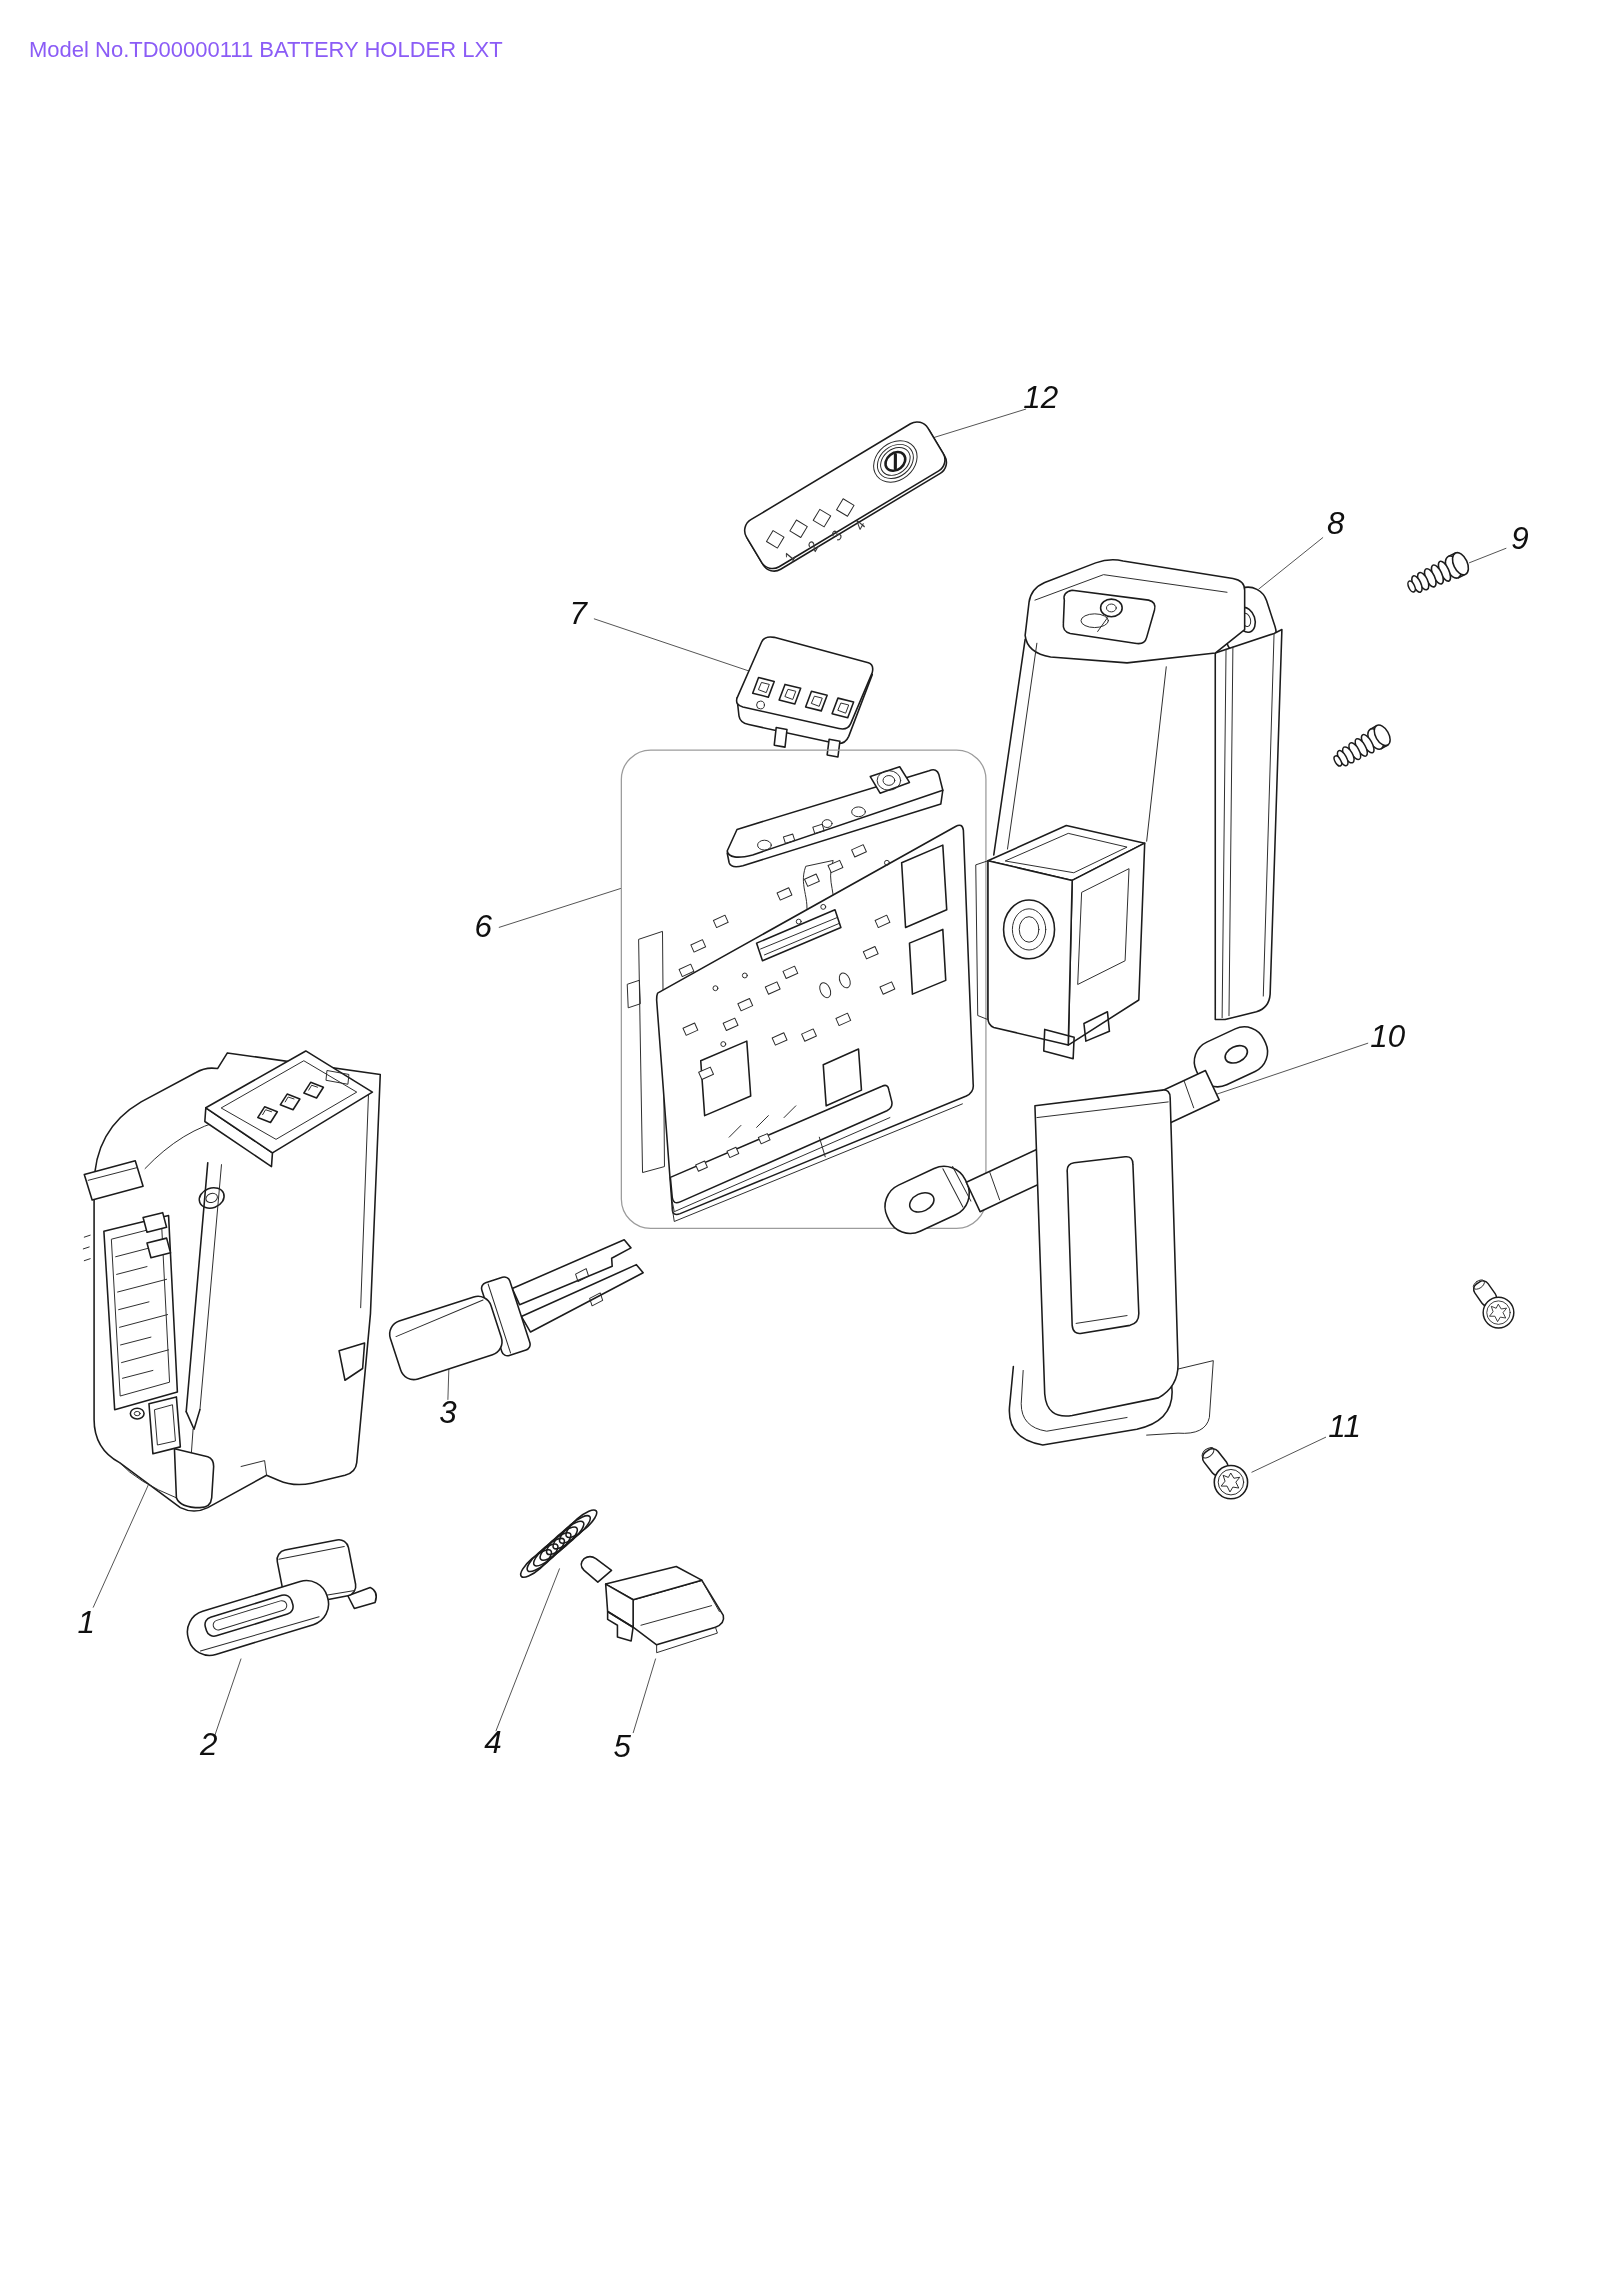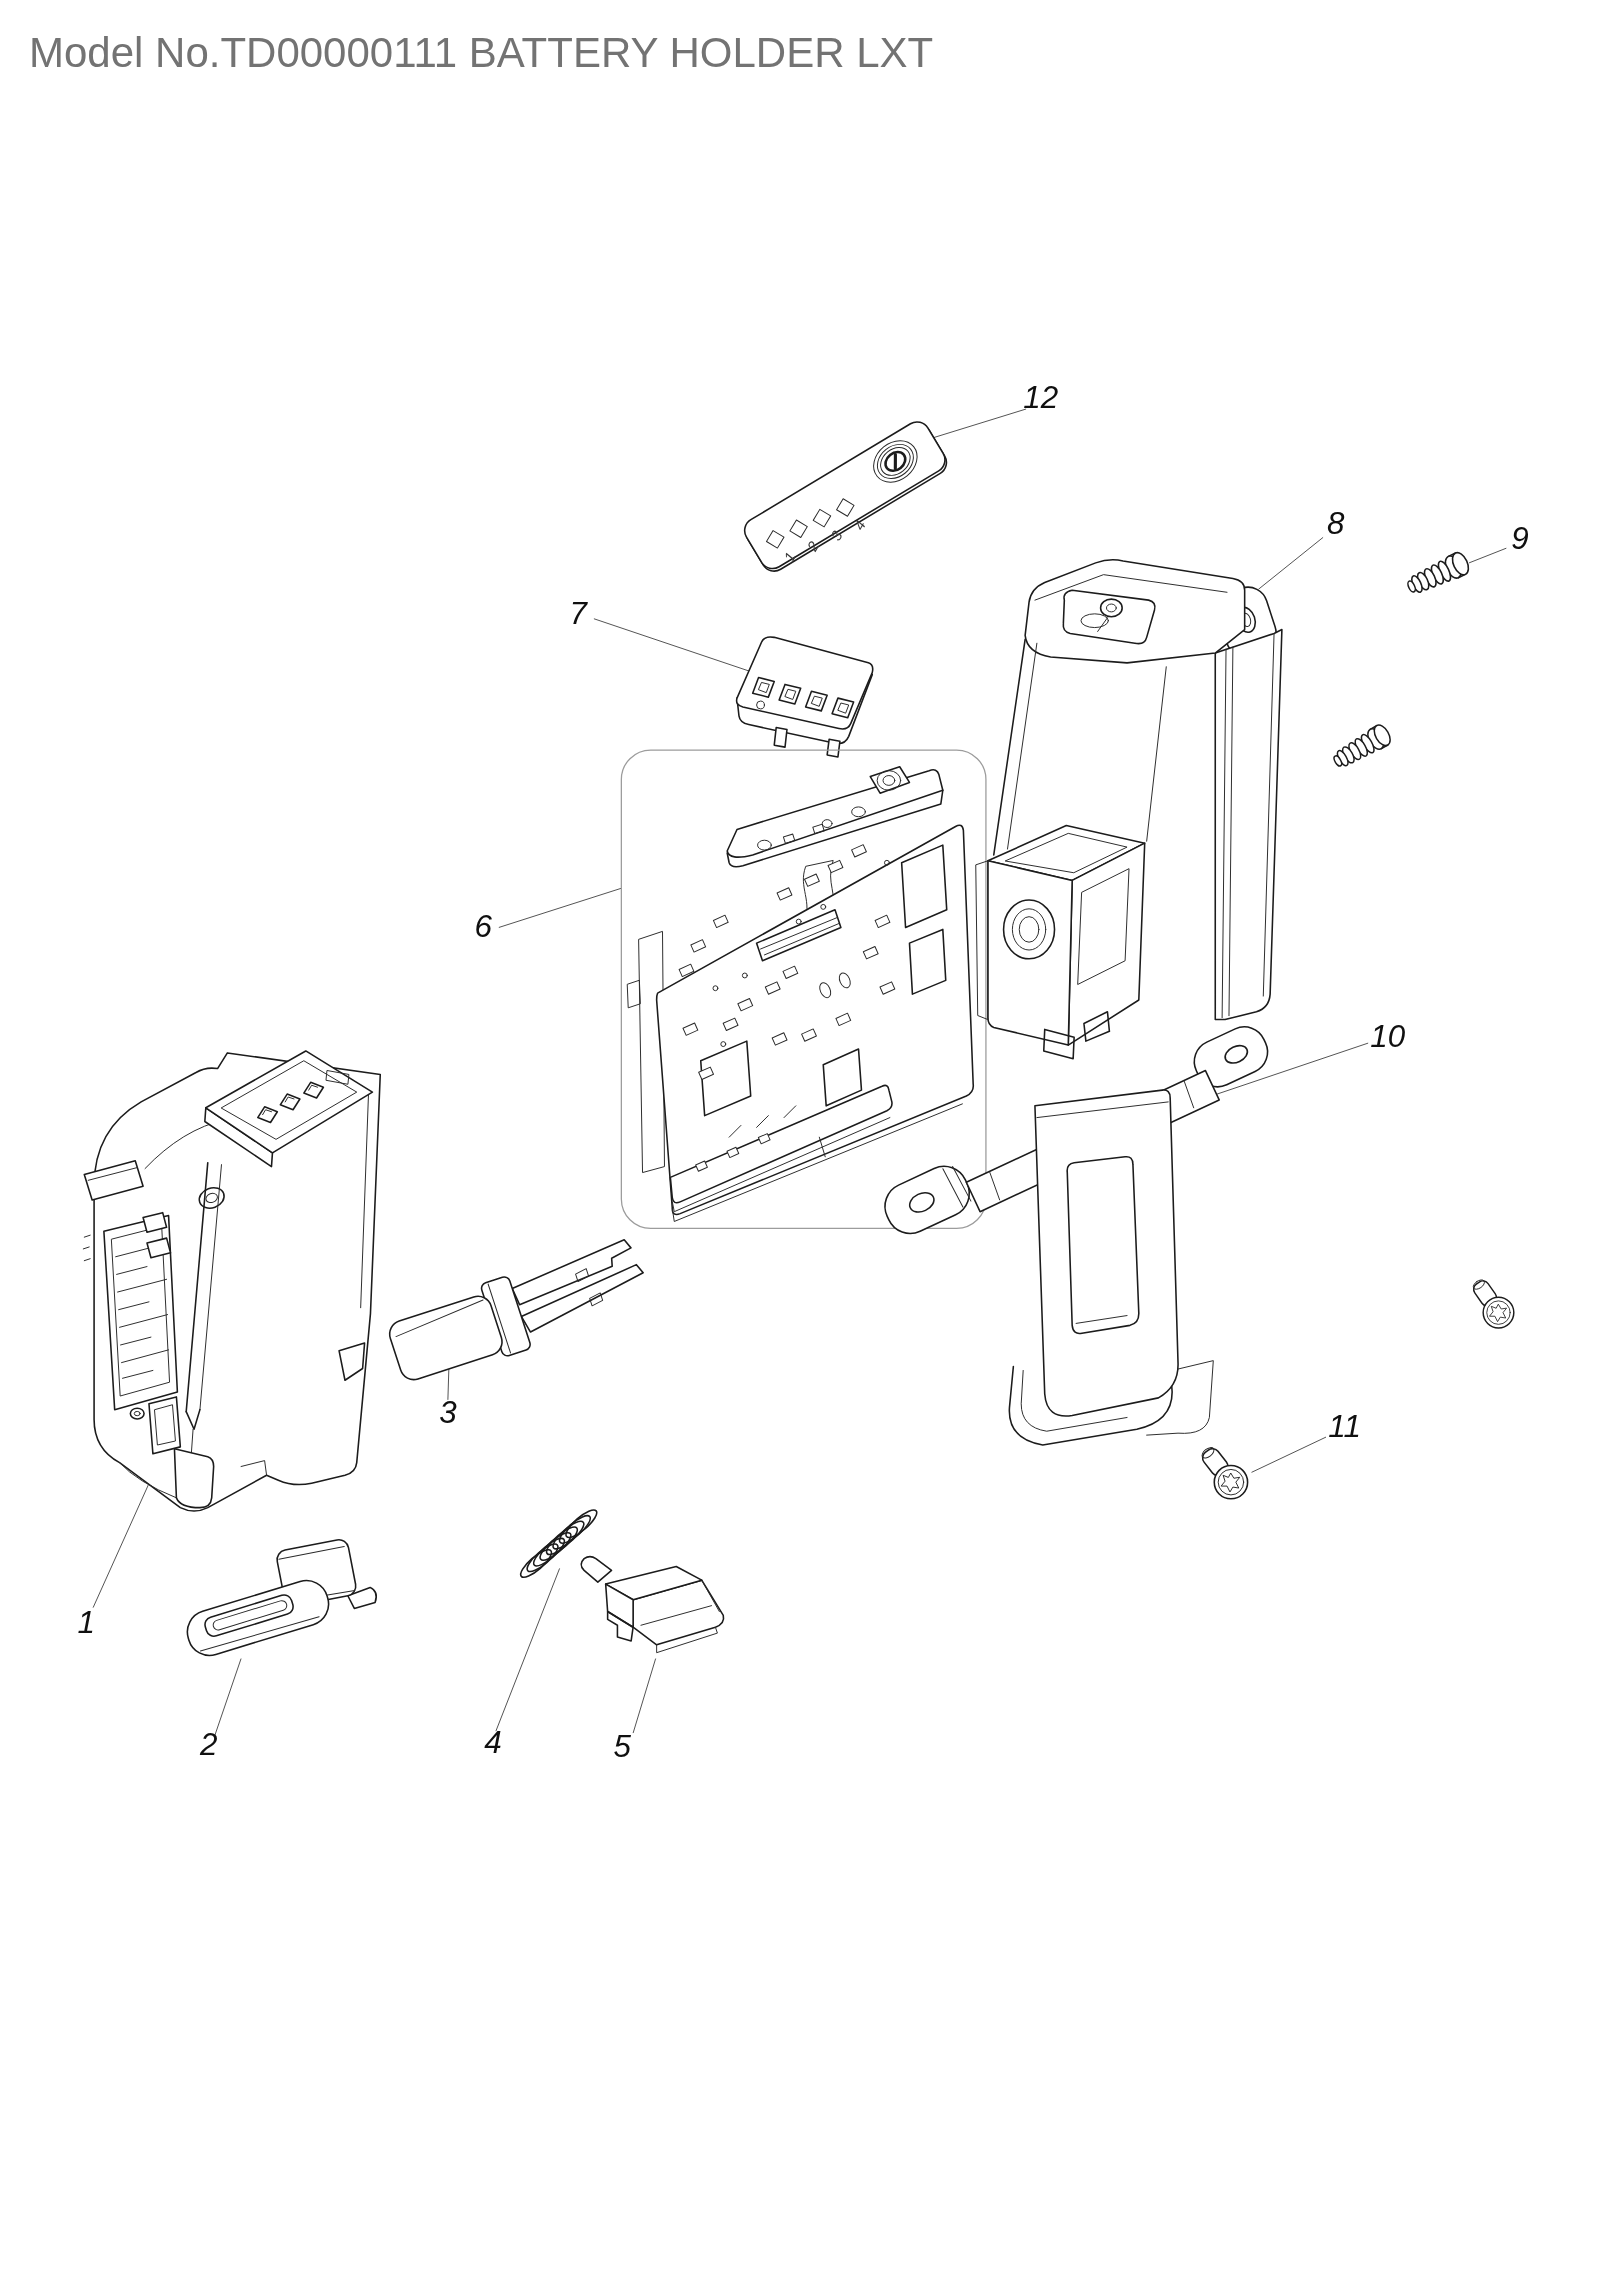--- a/index.html
+++ b/index.html
@@ -1,18 +1,18 @@
 <!DOCTYPE html>
 <html><head>
 <meta charset="utf-8">
 <style>
   html,body{margin:0;padding:0;background:#fff;}
   .page{position:relative;width:1621px;height:2293px;background:#ffffff;overflow:hidden;
         font-family:"Liberation Sans", sans-serif;}
-  .title{position:absolute;left:29px;top:29px;font-size:42px;color:#737373;
+  .title{position:absolute;left:29px;top:37px;font-size:22px;color:#8b5cf6;
          font-family:"Liberation Sans", sans-serif;font-weight:400;letter-spacing:0px;white-space:nowrap;}
   svg{position:absolute;left:0;top:0;}
   .ln  {fill:none;stroke:#1c1c1c;stroke-width:1.6;stroke-linejoin:round;stroke-linecap:round;}
   .lnf {fill:#ffffff;stroke:#1c1c1c;stroke-width:1.6;stroke-linejoin:round;stroke-linecap:round;}
   .thin{fill:none;stroke:#2a2a2a;stroke-width:1;stroke-linejoin:round;stroke-linecap:round;}
   .thinf{fill:#ffffff;stroke:#2a2a2a;stroke-width:1;stroke-linejoin:round;stroke-linecap:round;}
   .leader{stroke:#3c3c3c;stroke-width:0.9;fill:none;}
   .box6{fill:none;stroke:#9c9c9c;stroke-width:1.3;}
   .callout{font-family:"Liberation Sans", sans-serif;font-style:italic;font-size:32px;fill:#101010;}
   .ledno{font-family:"Liberation Sans", sans-serif;font-style:italic;font-size:15px;fill:#3a3a3a;}

